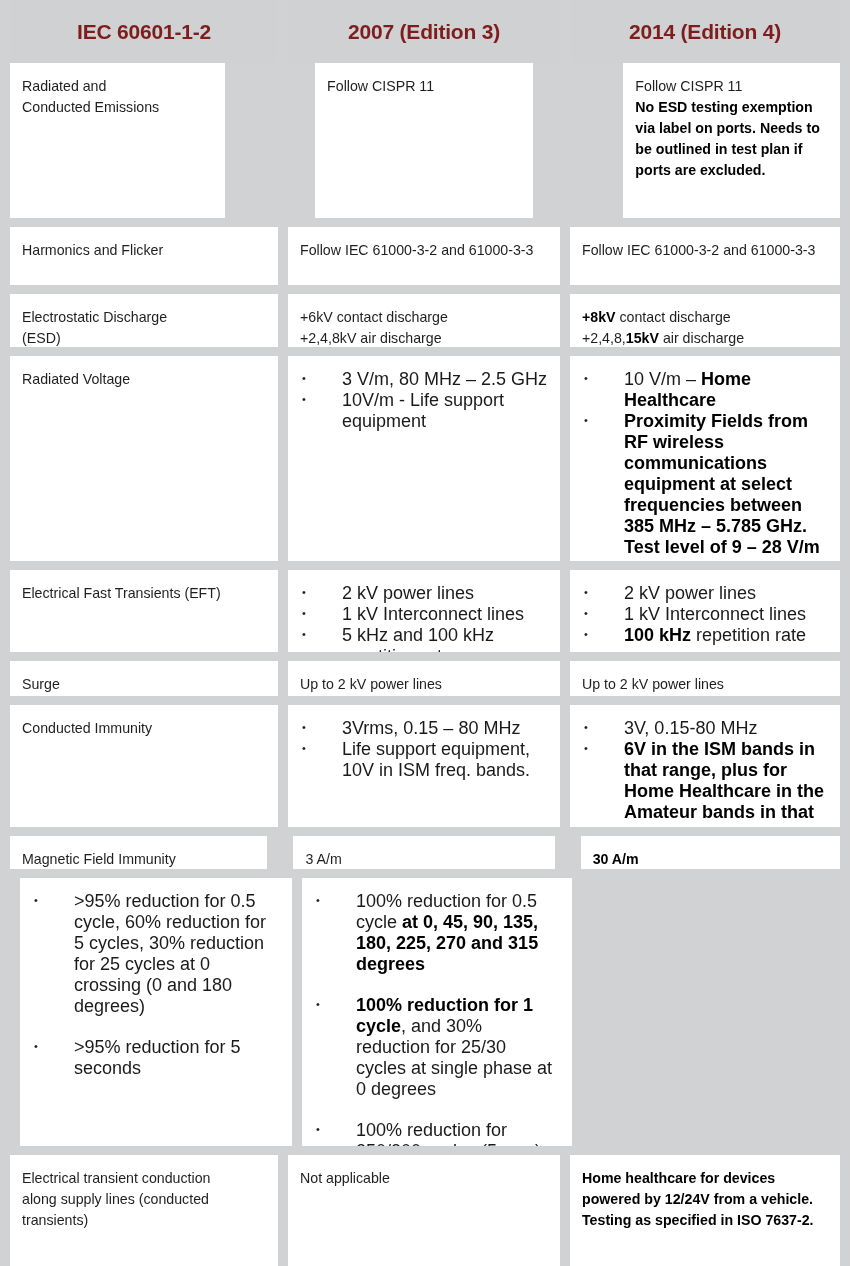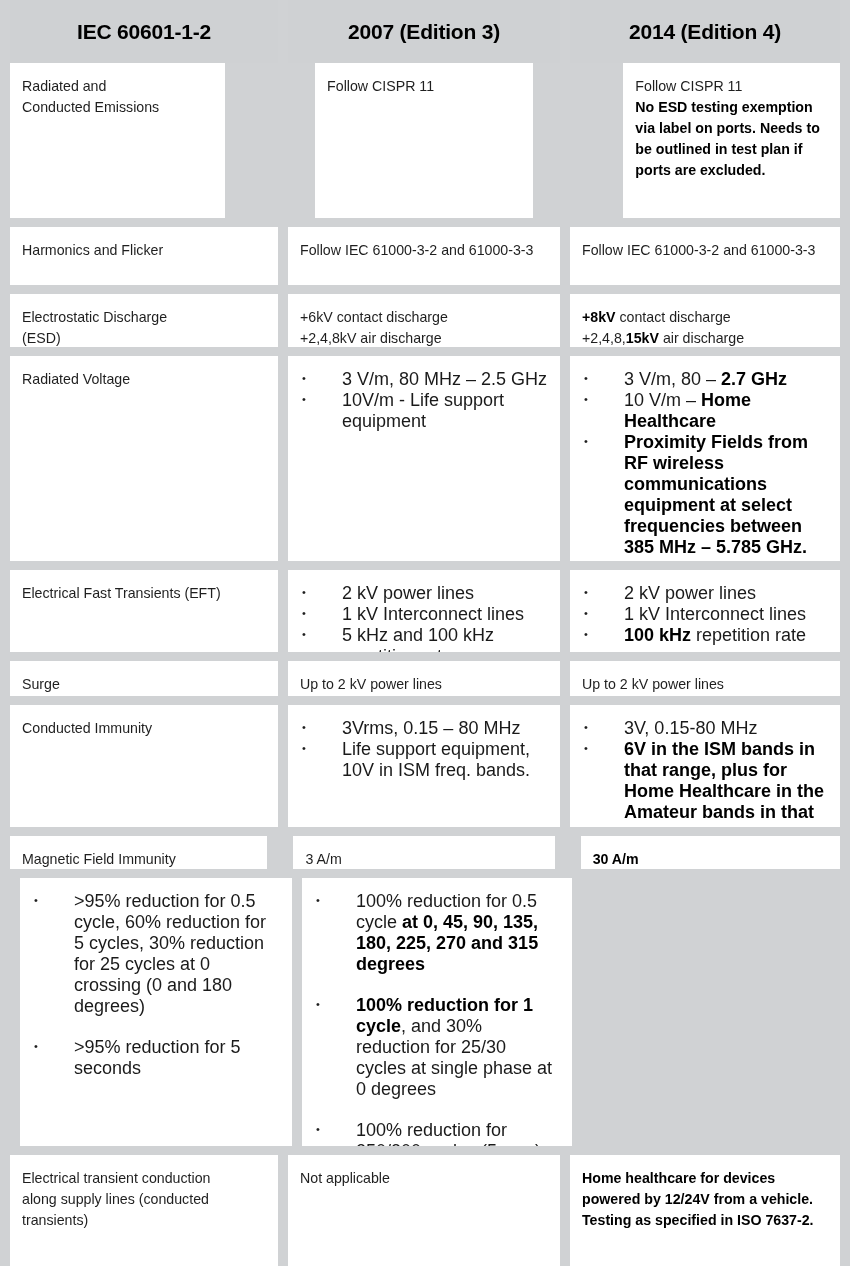--- a/index.html
+++ b/index.html
@@ -43,21 +43,21 @@
     align-items: center;
     justify-content: center;
     height: 63px;
     box-sizing: border-box;
   }
   .header-cell .htext {
     font-size: 21px;
     font-weight: bold;
     letter-spacing: -0.2px;
     line-height: 1;
-    color: #000000;
+    color: #7f1d1d;
     text-align: right;
   }
 
   
   .row {
     display: flex;
     align-items: stretch;
     margin-bottom: 9px;
   }
   .cell {
@@ -203,21 +203,20 @@
           <div class="gapx"></div>
           <div class="cell c2">
             <ul class="bl">
               <li><span>3 V/m, 80 MHz – 2.5 GHz</span></li>
               <li><span>10V/m - Life support equipment</span></li>
             </ul>
           </div>
           <div class="gapx"></div>
           <div class="cell c3">
             <ul class="bl">
-              <li><span>3 V/m, 80 – </span><span class="b">2.7 GHz</span></li>
               <li><span>10 V/m – </span><span class="b">Home Healthcare</span></li>
               <li><span class="b">Proximity Fields from RF wireless communications equipment at select frequencies between 385 MHz – 5.785 GHz. Test level of 9 – 28 V/m depending on freq. Pulse modulation</span></li>
             </ul>
           </div>
         </div>
         <div class="row" style="height: 82px;">
           <div class="cell c1">
             <div class="plain">
               <span class="ln">Electrical Fast Transients (EFT)</span>
             </div>

